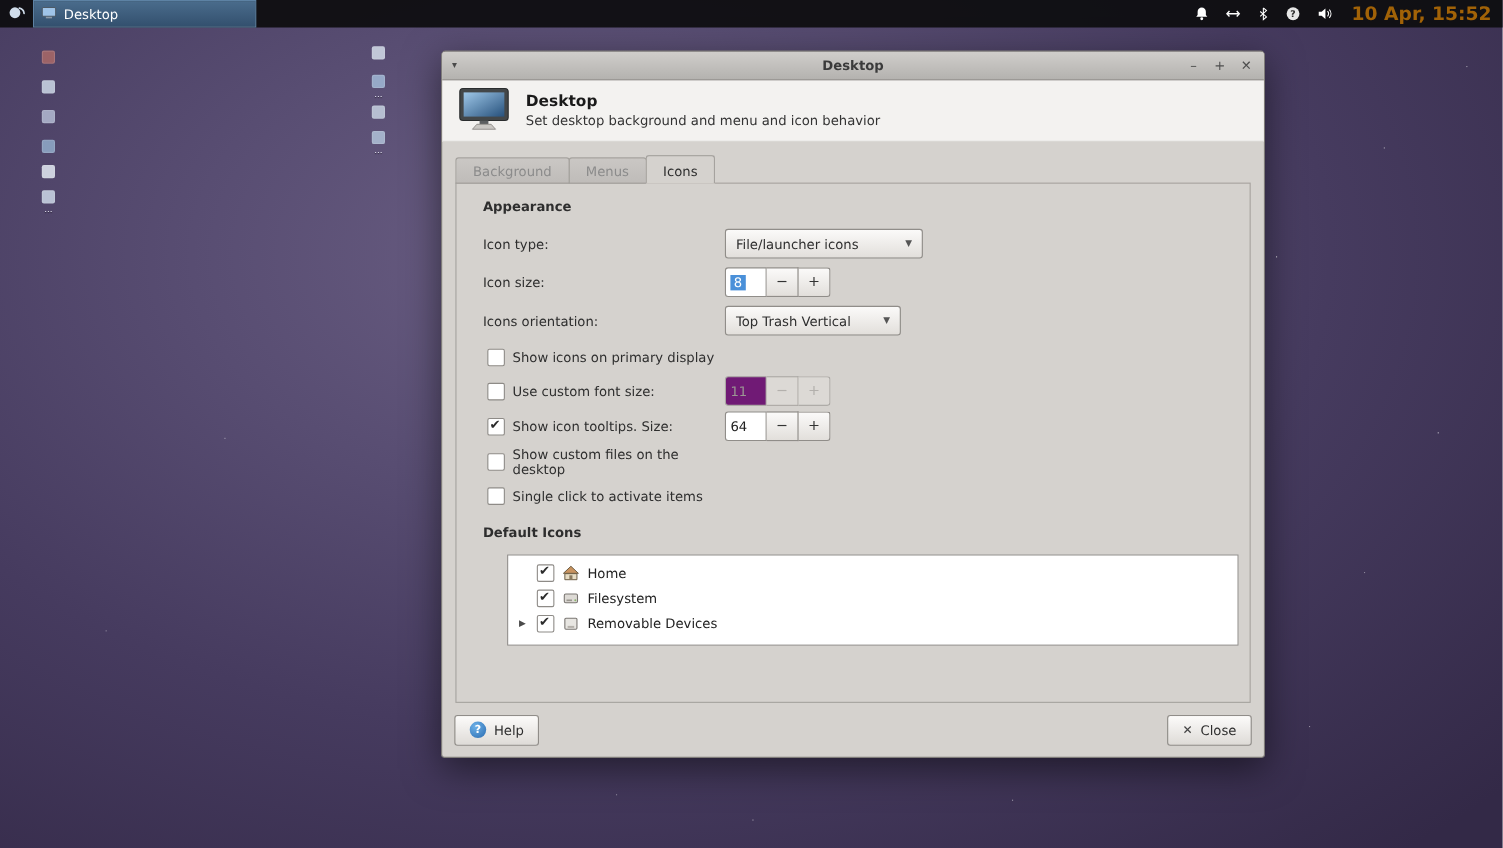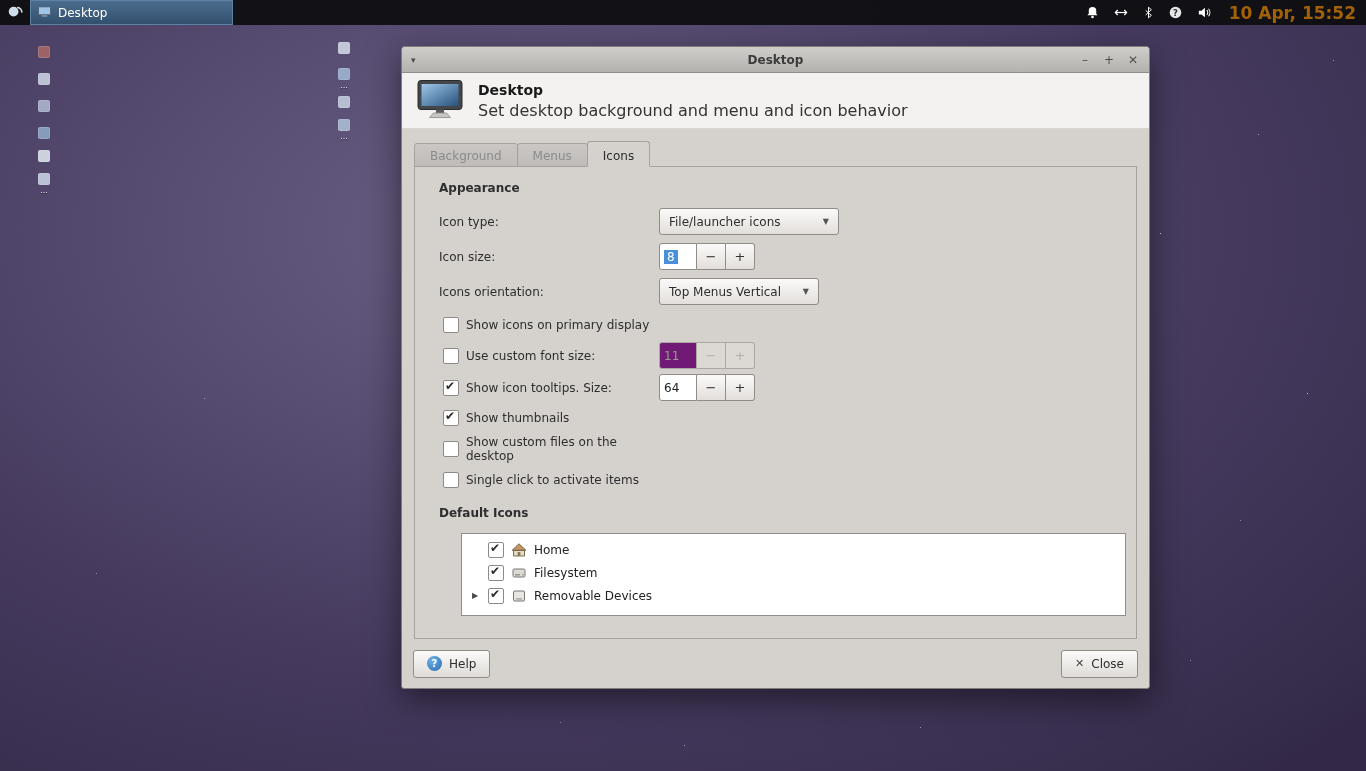--- a/index.html
+++ b/index.html
@@ -39,21 +39,21 @@
     box-shadow:0 10px 34px rgba(0,0,0,.5);display:flex;flex-direction:column;z-index:40;}
   .titlebar{height:25px;flex:none;background:linear-gradient(#d0cecb,#b4b2af);
     border-bottom:1px solid #8f8d8a;display:flex;align-items:center;position:relative;}
   .titlebar .title{position:absolute;left:0;right:0;text-align:center;font-weight:bold;color:#3b3b3b;}
   .menu-caret{margin-left:9px;color:#4a4a4a;font-size:9px;z-index:1;}
   .tb-btns{margin-left:auto;display:flex;gap:12px;padding-right:10px;z-index:1;}
   .tb-btn{color:#4f4f4f;font-size:12px;width:12px;text-align:center;line-height:1;}
   .header{flex:none;background:#f3f2f0;border-bottom:1px solid #d8d5d2;display:flex;align-items:center;
     gap:14px;padding:8px 14px;height:56px;box-sizing:border-box;}
   .header-title{font-weight:bold;font-size:14px;color:#1a1a1a;}
-  .header-sub{font-size:16px;color:#333;margin-top:3px;}
+  .header-sub{font-size:12px;color:#333;margin-top:3px;}
   .notebook{flex:1;margin:12px 12px 0 12px;display:flex;flex-direction:column;min-height:0;}
   .tabs{display:flex;}
   .tab{padding:5px 15px 0 15px;font-size:12px;border:1px solid #a5a29e;color:#8b8b8b;
     background:linear-gradient(#cac7c4,#bfbcb9);border-radius:3px 3px 0 0;margin-right:-1px;
     position:relative;top:2px;height:24px;box-sizing:border-box;}
   .tab.active{background:#d5d2ce;color:#2e2e2e;top:0;height:26px;padding-top:7px;z-index:2;
     border-bottom:1px solid #d5d2ce;}
   .page{border:1px solid #a5a29e;margin-top:-1px;flex:1;background:#d5d2ce;
     padding:14px 0 0 24px;box-sizing:border-box;}
   .section-title{font-weight:bold;font-size:12px;color:#2e2e2e;margin:0 0 13px 0;}
@@ -248,21 +248,21 @@
                 <span class="sel">8</span>
               </span>
             <span class="spin-btn">−</span>
             <span class="spin-btn last">+</span>
           </span>
         </div>
 
         <div class="form-row">
           <span class="form-label">Icons orientation:</span>
           <span class="select w160">
-            <span>Top Menus Vertical</span>
+            <span>Top Trash Vertical</span>
             <span class="arrow">▼</span>
           </span>
         </div>
 
         <div class="cbrow">
           <span class="cbwrap">
             <span class="checkbox"></span>
             <span class="cb-label">Show icons on primary display</span>
           </span>
         </div>
@@ -284,26 +284,20 @@
             <span class="checkbox checked"></span>
             <span class="cb-label">Show icon tooltips. Size:</span>
           </span>
           <span class="spin">
             <span class="entry">64</span>
             <span class="spin-btn">−</span>
             <span class="spin-btn last">+</span>
           </span>
         </div>
 
-        <div class="cbrow">
-          <span class="cbwrap">
-            <span class="checkbox checked"></span>
-            <span class="cb-label">Show thumbnails</span>
-          </span>
-        </div>
 
         <div class="cbrow">
           <span class="cbwrap">
             <span class="checkbox"></span>
             <span class="cb-label">Show custom files on the desktop</span>
           </span>
         </div>
 
         <div class="cbrow">
           <span class="cbwrap">

